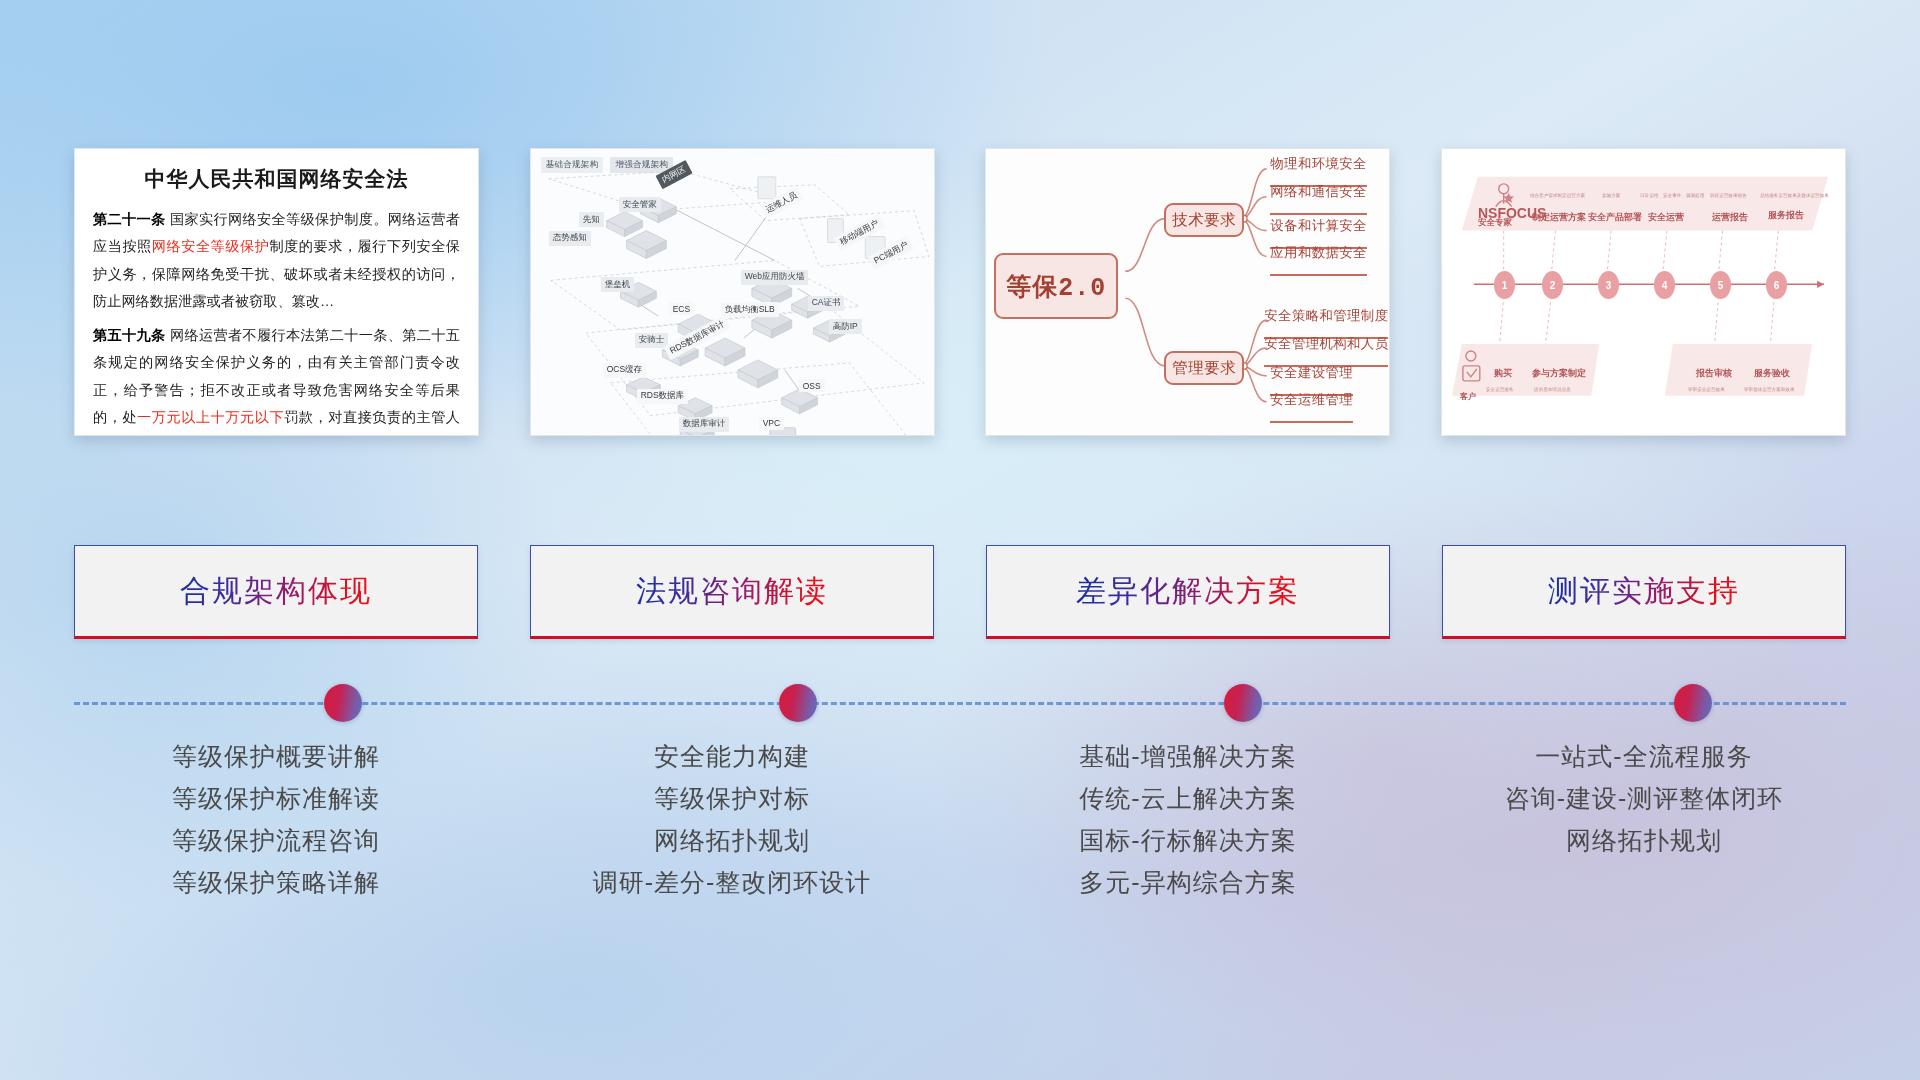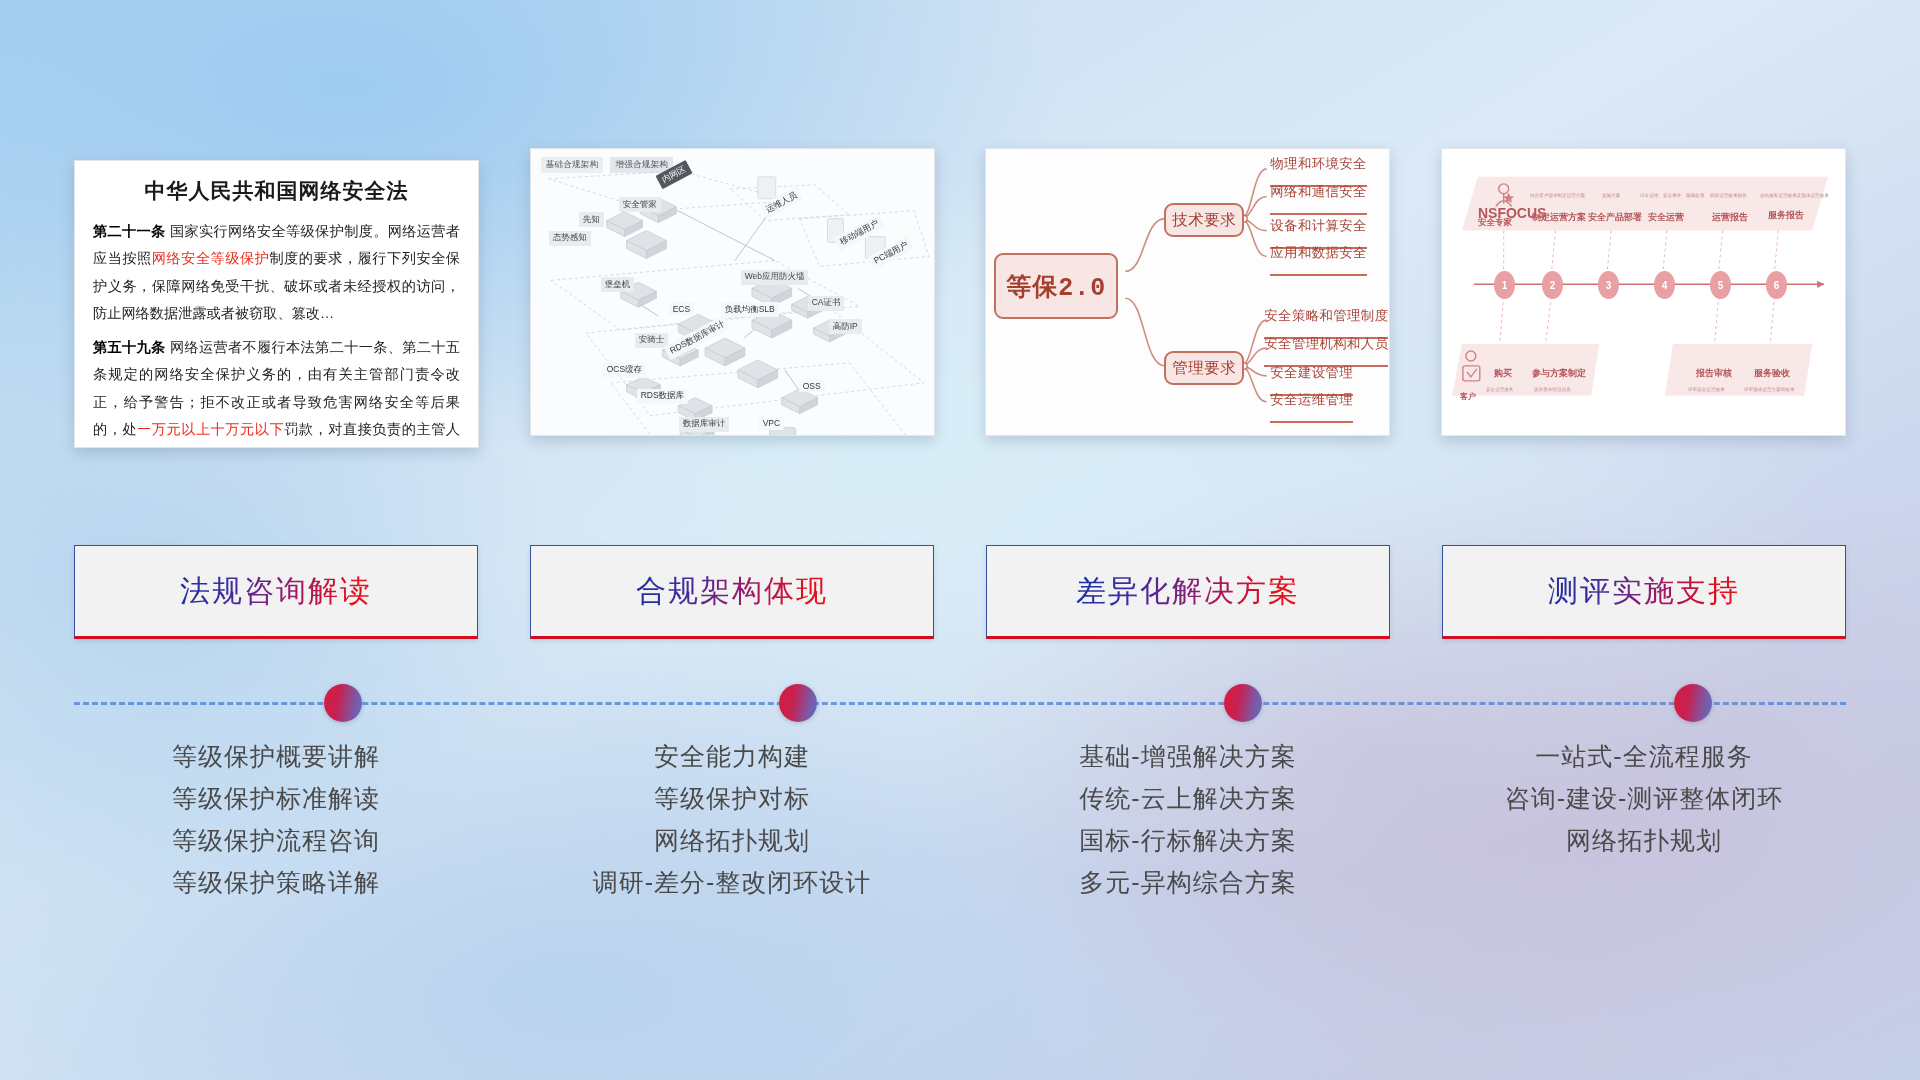--- a/index.html
+++ b/index.html
@@ -37,21 +37,21 @@
   }
   .card {
     width: 405px; height: 288px;
     background: #fff;
     border: 1px solid #e2e6ea;
     box-shadow: 0 5px 13px rgba(60,85,120,0.22);
     overflow: hidden; position: relative;
   }
 
   
-  .law-card { padding: 16px 18px 24px 18px; margin-top: 12px; }
+  .law-card { padding: 16px 18px 24px 18px; }
   .law-title {
     text-align: center; font-size: 21px; font-weight: 700; color: #1a1a1a;
     letter-spacing: 1px; margin-bottom: 13px;
   }
   .law-para {
     font-size: 14.2px; line-height: 1.92; color: #222; text-align: justify;
     margin-bottom: 7px;
   }
   .law-para b { font-weight: 700; color: #000; }
   .law-para .red { color: #ef2a19; }
@@ -354,24 +354,24 @@
       <div class="flow-dot" style="left:100px; top:122px;">2</div>
       <div class="flow-dot" style="left:156px; top:122px;">3</div>
       <div class="flow-dot" style="left:212px; top:122px;">4</div>
       <div class="flow-dot" style="left:268px; top:122px;">5</div>
       <div class="flow-dot" style="left:324px; top:122px;">6</div>
     </div>
   </div>
 
   <div class="titles-row">
     <div class="title-box">
+      <span class="title-text">合规架构体现</span>
+    </div>
+    <div class="title-box">
       <span class="title-text">法规咨询解读</span>
-    </div>
-    <div class="title-box">
-      <span class="title-text">合规架构体现</span>
     </div>
     <div class="title-box">
       <span class="title-text">差异化解决方案</span>
     </div>
     <div class="title-box">
       <span class="title-text">测评实施支持</span>
     </div>
   </div>
 
   <div class="timeline">

